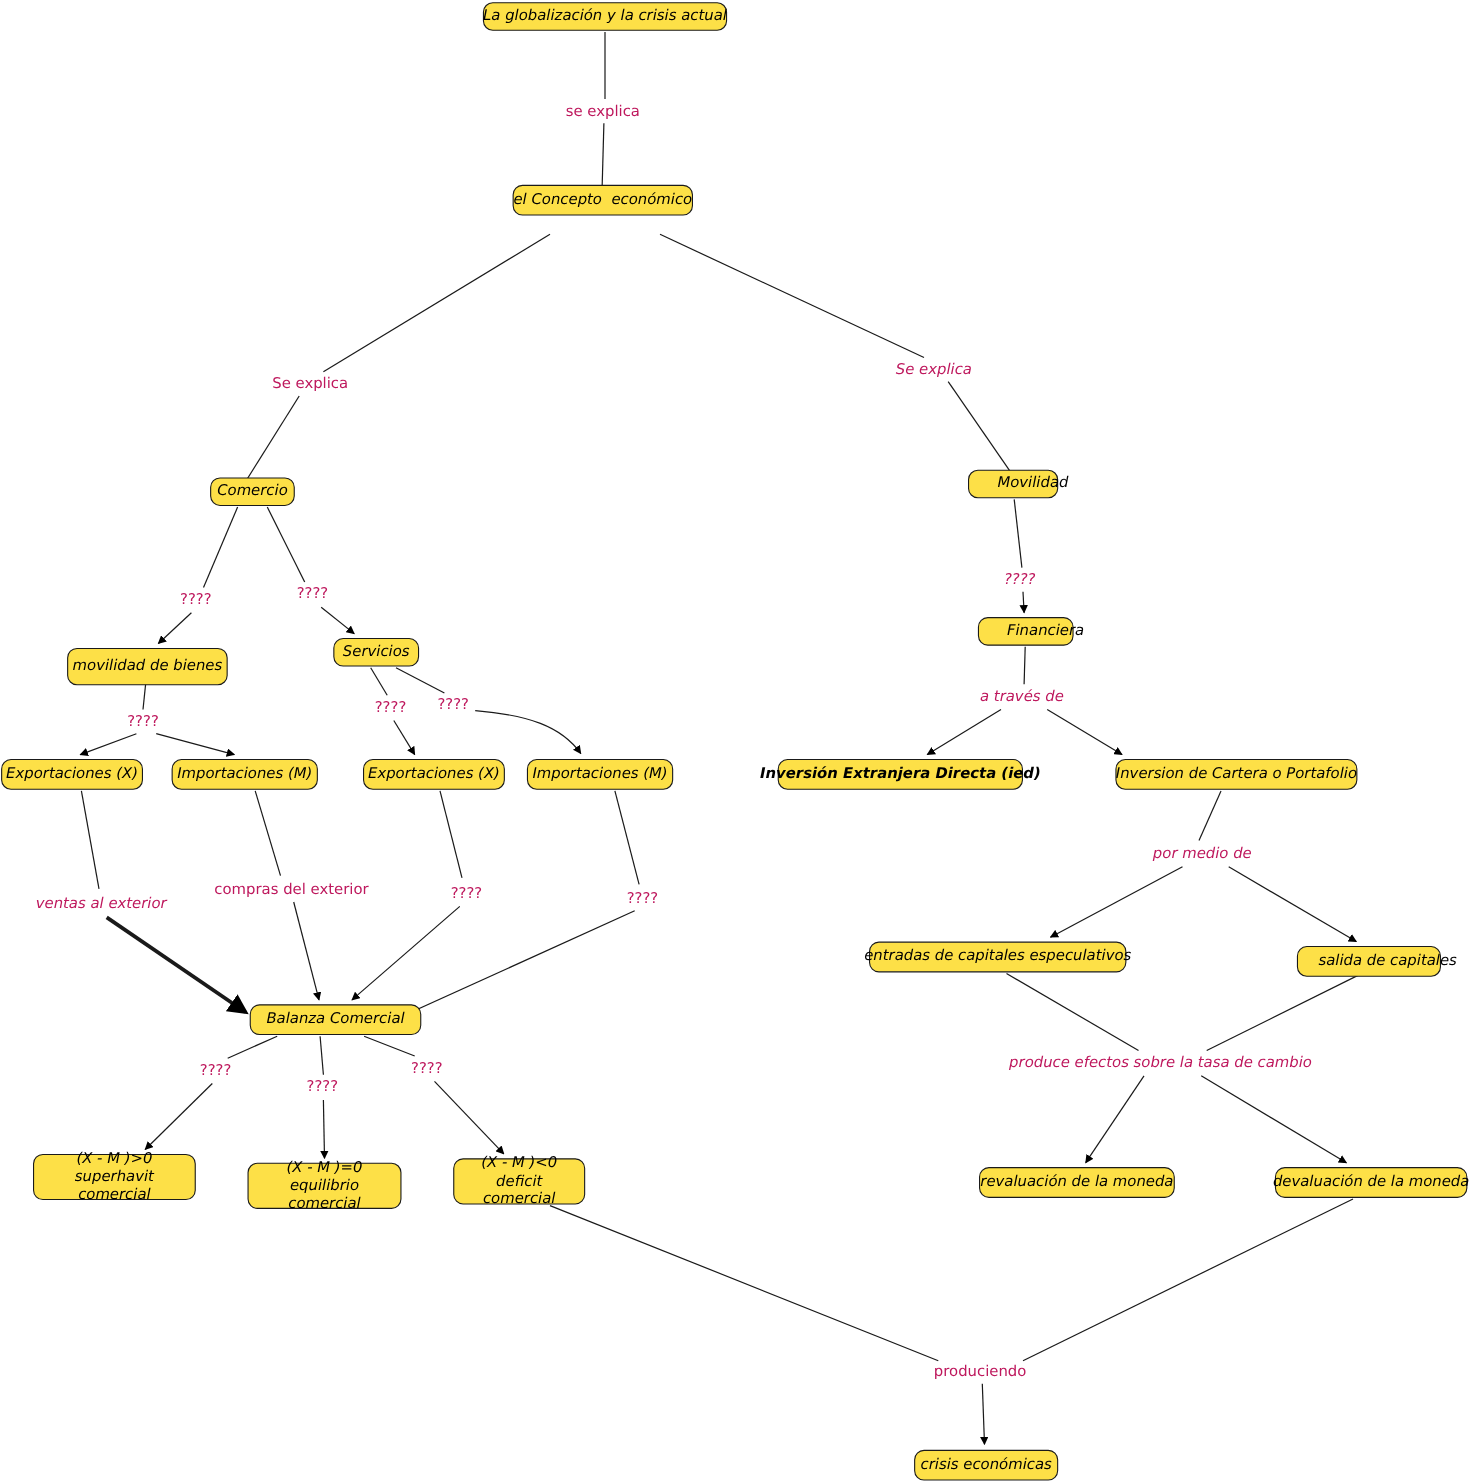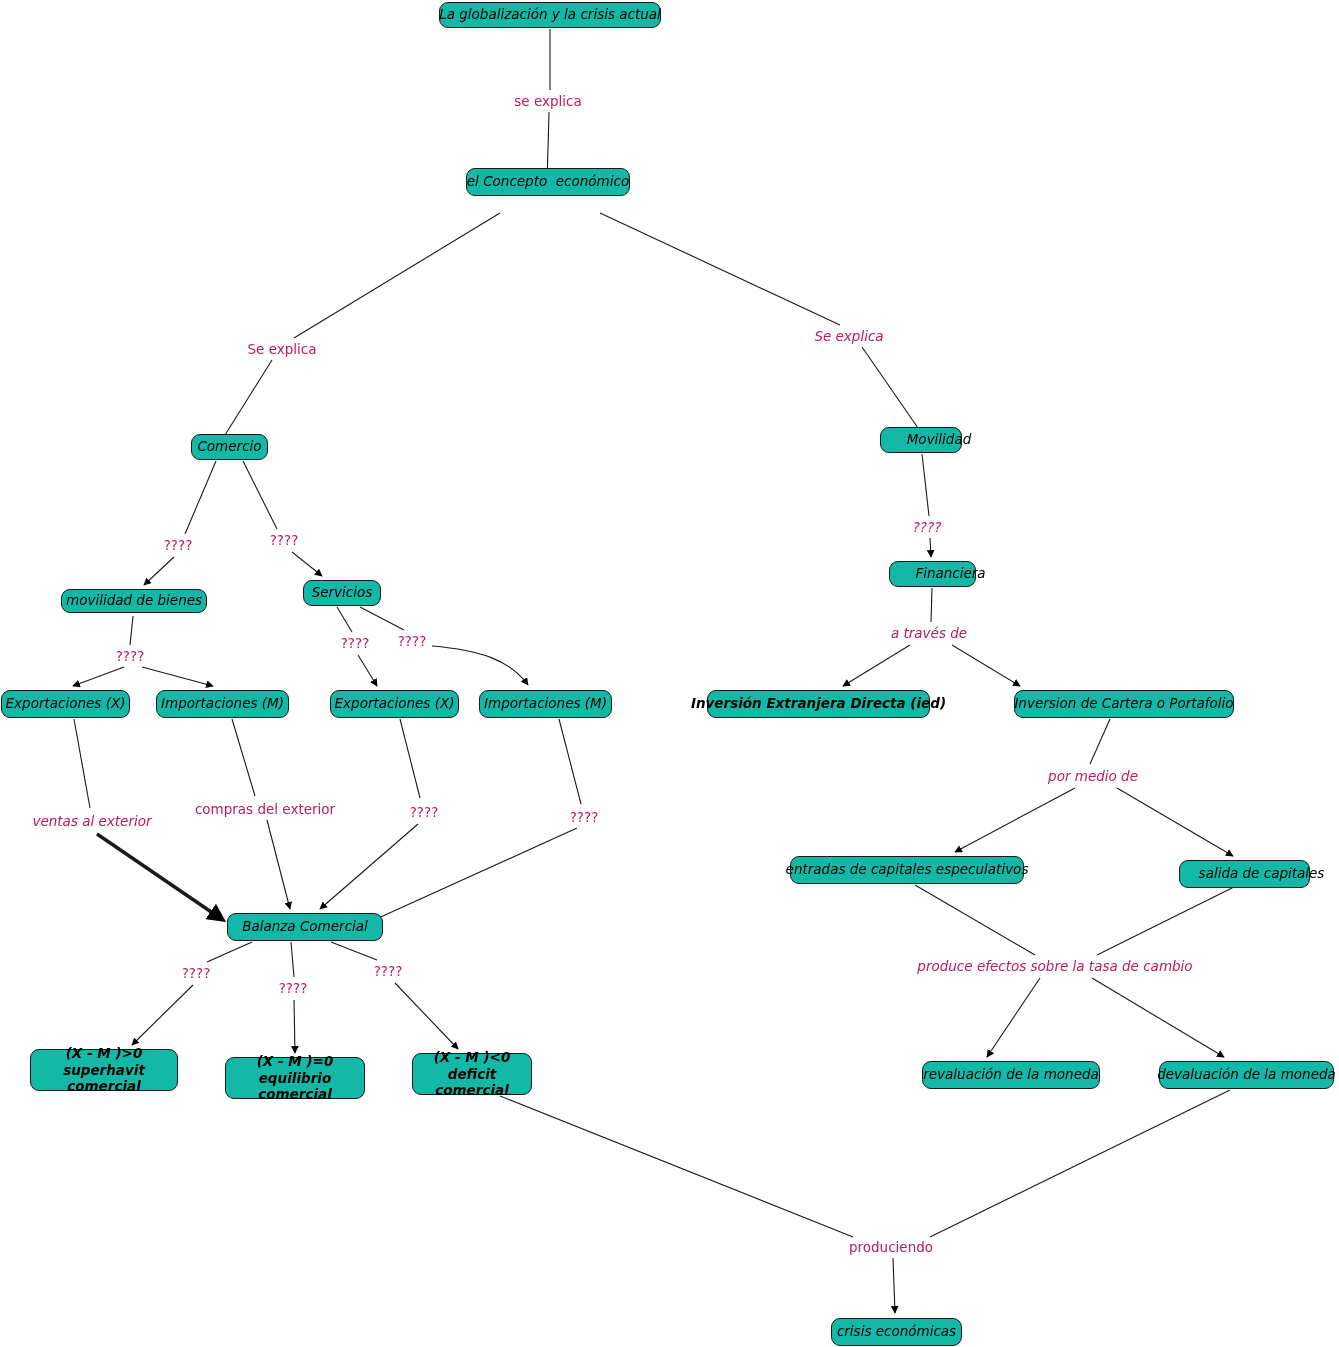--- a/index.html
+++ b/index.html
@@ -20,38 +20,37 @@
     position: absolute;
     left: 0;
     top: 0;
     width: 1339px;
     height: 1347px;
     pointer-events: none;
   }
   .node {
     position: absolute;
     box-sizing: border-box;
-    background: #14b8a6;
+    background: #fde047;
     border: 1px solid #1a1a1a;
     border-radius: 9px;
     font-style: italic;
     font-size: 13.5px;
     line-height: 1.18;
     color: #000000;
     display: flex;
     align-items: center;
     justify-content: center;
     text-align: center;
     white-space: pre;
     padding: 2px 8px;
   }
   .node.two-line {
     line-height: 1.25;
     white-space: pre-line;
-    font-weight: bold;
   }
   .edge-label {
     position: absolute;
     font-size: 13.5px;
     color: #be185d;
     white-space: pre;
     transform: translate(-50%, -50%);
     background: transparent;
   }
   .edge-label.italic { font-style: italic; }
@@ -143,21 +142,21 @@
   </svg>
 
   <div class="node" style="left:439px;top:2px;width:222px;height:26px;">La globalización y la crisis actual</div>
 
   <div class="node" style="left:466px;top:168px;width:164px;height:28px;">el Concepto  económico</div>
 
   <div class="node" style="left:191px;top:434px;width:77px;height:26px;">Comercio</div>
 
   <div class="node" style="left:880px;top:427px;width:82px;height:26px;padding-left:44px;">Movilidad</div>
 
-  <div class="node" style="left:61px;top:589px;width:146px;height:24px;">movilidad de bienes</div>
+  <div class="node" style="left:61px;top:589px;width:146px;height:34px;">movilidad de bienes</div>
 
   <div class="node" style="left:303px;top:580px;width:78px;height:26px;">Servicios</div>
 
   <div class="node" style="left:889px;top:561px;width:87px;height:26px;padding-left:44px;">Financiera</div>
 
   <div class="node" style="left:1px;top:690px;width:129px;height:28px;">Exportaciones (X)</div>
 
   <div class="node" style="left:156px;top:690px;width:133px;height:28px;">Importaciones (M)</div>
 
   <div class="node" style="left:330px;top:690px;width:129px;height:28px;">Exportaciones (X)</div>
@@ -176,21 +175,21 @@
 
   <div class="node two-line" style="left:30px;top:1049px;width:148px;height:42px;">(X - M )&gt;0
 superhavit comercial</div>
 
   <div class="node two-line" style="left:225px;top:1057px;width:140px;height:42px;">(X - M )=0
 equilibrio comercial</div>
 
   <div class="node two-line" style="left:412px;top:1053px;width:120px;height:42px;">(X - M )&lt;0
 deficit comercial</div>
 
-  <div class="node" style="left:890px;top:1061px;width:178px;height:28px;margin-left:32px;">revaluación de la moneda</div>
+  <div class="node" style="left:890px;top:1061px;width:178px;height:28px;">revaluación de la moneda</div>
 
   <div class="node" style="left:1159px;top:1061px;width:175px;height:28px;">devaluación de la moneda</div>
 
   <div class="node" style="left:831px;top:1318px;width:131px;height:28px;">crisis económicas</div>
 
   <div class="edge-label upright" style="left:548px;top:101px;">se explica</div>
   <div class="edge-label upright" style="left:282px;top:349px;">Se explica</div>
   <div class="edge-label italic" style="left:849px;top:336px;">Se explica</div>
   <div class="edge-label upright" style="left:178px;top:545px;">????</div>
   <div class="edge-label upright" style="left:284px;top:540px;">????</div>

